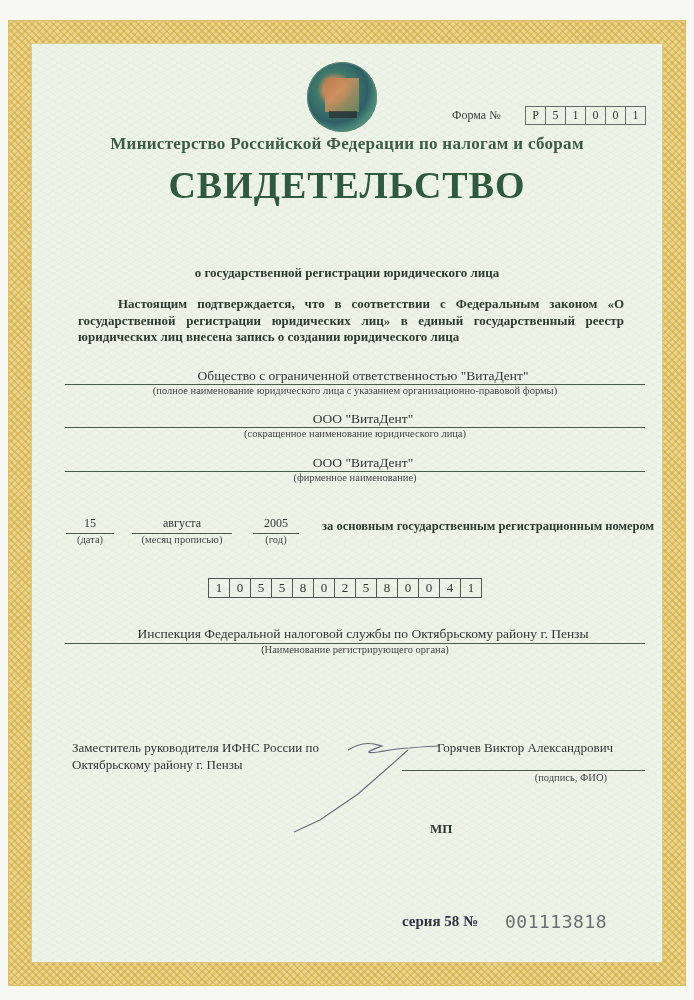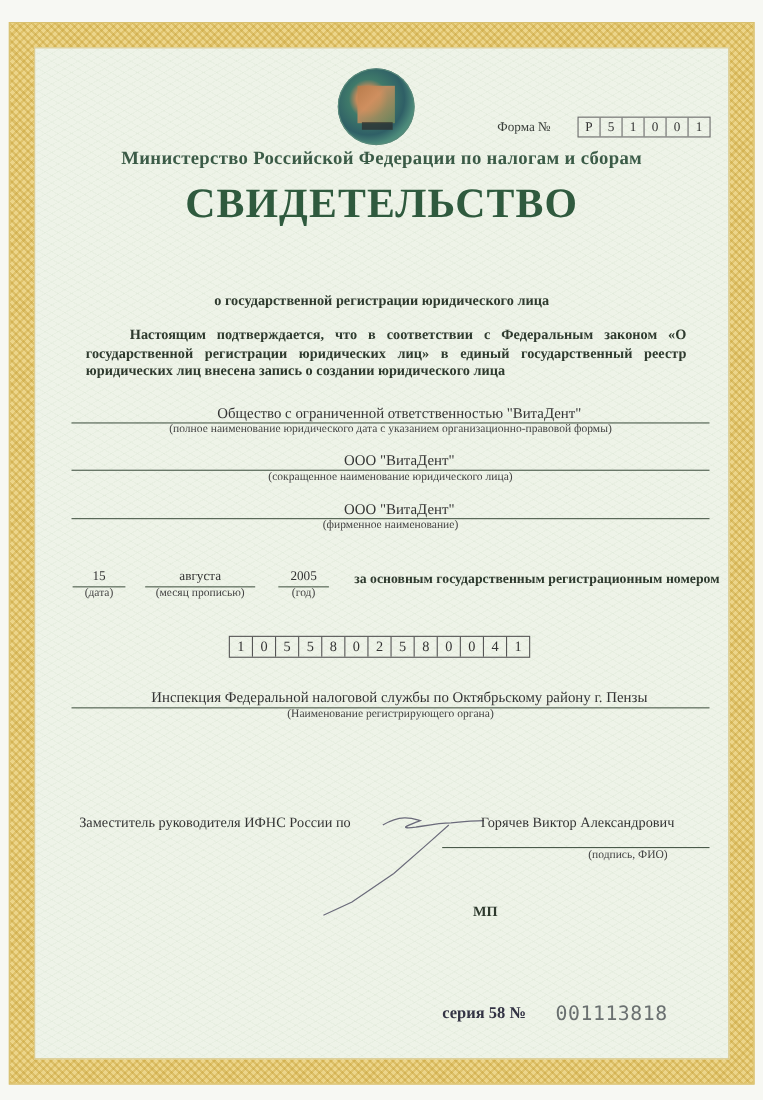--- a/index.html
+++ b/index.html
@@ -91,21 +91,21 @@
 </div>
 
 <div class="abs ministry">Министерство Российской Федерации по налогам и сборам</div>
 <div class="abs title">СВИДЕТЕЛЬСТВО</div>
 <div class="abs subtitle">о государственной регистрации юридического лица</div>
 
 <div class="abs para"><span class="indent"></span><span>Настоящим подтверждается, что в соответствии с Федеральным законом «О государственной регистрации юридических лиц» в единый государственный реестр юридических лиц внесена запись о создании юридического лица</span></div>
 
 <div class="field-value" style="top:368px;">Общество с ограниченной ответственностью "ВитаДент"</div>
 <div class="field-line" style="top:384px;"></div>
-<div class="field-caption" style="top:385px;">(полное наименование юридического дата с указанием организационно-правовой формы)</div>
+<div class="field-caption" style="top:385px;">(полное наименование юридического лица с указанием организационно-правовой формы)</div>
 
 <div class="field-value" style="top:411px;">ООО "ВитаДент"</div>
 <div class="field-line" style="top:427px;"></div>
 <div class="field-caption" style="top:428px;">(сокращенное наименование юридического лица)</div>
 
 <div class="field-value" style="top:455px;">ООО "ВитаДент"</div>
 <div class="field-line" style="top:471px;"></div>
 <div class="field-caption" style="top:472px;">(фирменное наименование)</div>
 
 <div class="date-val" style="left:66px;top:516px;width:48px;">15</div>
@@ -137,20 +137,21 @@
   <span>4</span>
   <span>1</span>
 </div>
 
 <div class="field-value" style="top:626px;">Инспекция Федеральной налоговой службы по Октябрьскому району г. Пензы</div>
 <div class="field-line" style="top:643px;"></div>
 <div class="field-caption" style="top:644px;">(Наименование регистрирующего органа)</div>
 
 <div class="abs signer">
   <div>Заместитель руководителя ИФНС России по</div>
+  <div>Октябрьскому району г. Пензы</div>
 </div>
 <svg class="signature" width="170" height="110" viewBox="0 0 170 110">
   <path d="M68 20 C85 10, 95 14, 102 16 C92 20, 80 24, 98 22 C110 20, 120 18, 130 18 C140 17, 150 16, 160 16" stroke="#6a6a7a" stroke-width="1.2" fill="none"></path>
   <path d="M128 20 L110 36 L78 64 L40 90 L14 102" stroke="#6a6a7a" stroke-width="1.1" fill="none"></path>
 </svg>
 <div class="abs signer-name">Горячев Виктор Александрович</div>
 <div class="abs sig-line"></div>
 <div class="abs sig-cap">(подпись, ФИО)</div>
 <div class="abs mp">МП</div>
 

